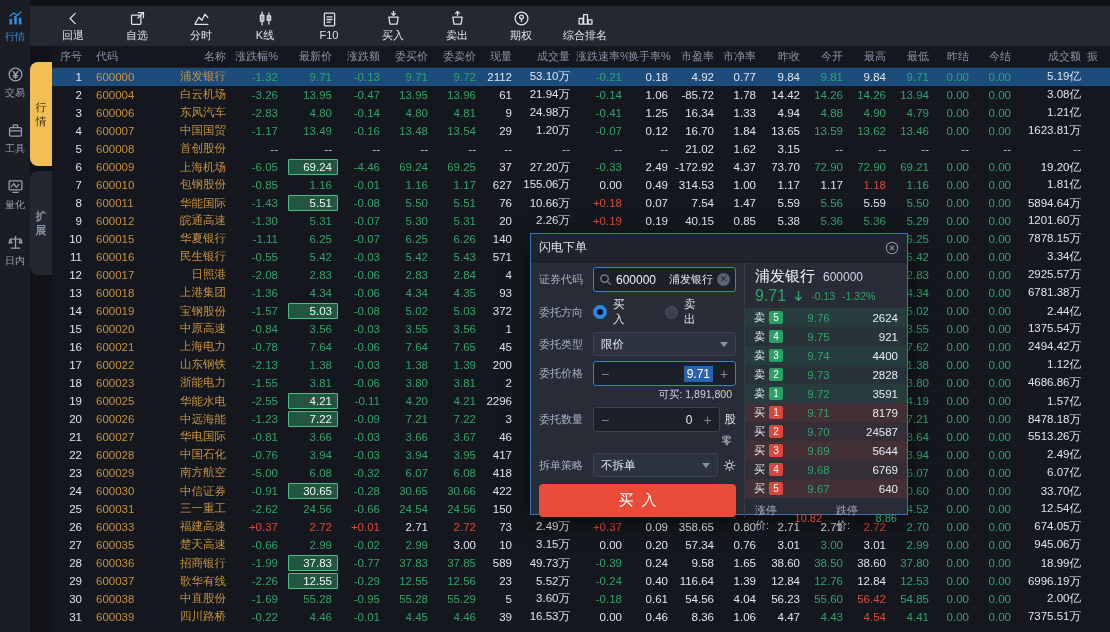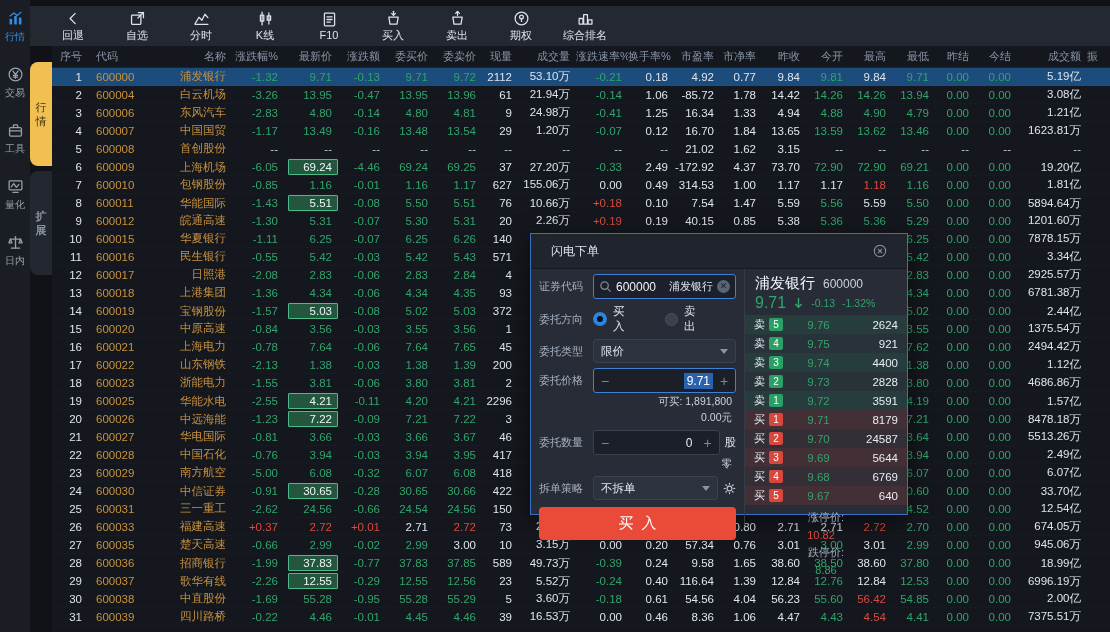--- a/index.html
+++ b/index.html
@@ -33,21 +33,21 @@
   .tr.sel { background:#1c4c7b; }
   .td, .th { overflow:hidden; white-space:nowrap; text-align:right; padding-right:6px; }
   .td:nth-child(2), .th:nth-child(2) { text-align:left; padding-left:8px; padding-right:0; }
   .td:nth-child(3), .th:nth-child(3) { text-align:right; padding-left:10px; padding-right:0; }
   .k-w { color:#dfe4ed; } .k-g { color:#31a46c; } .k-r { color:#dc4a3c; }
   .k-o { color:#c8913e; } .k-d { color:#c4cbd7; }
   .td.boxed { background:rgba(46,125,84,0.62); border:1px solid #49bd85; border-radius:1px; color:#eef7f1; margin:1px 0 1px 4px; padding-right:5px; line-height:14px; height:16px; }
 
   
   .dialog { position:absolute; left:530px; top:233px; width:378px; height:282px; background:#272c36; border:1px solid #3b6fc0; box-shadow:0 5px 22px rgba(0,0,0,.55); z-index:20; }
-  .dlg-title { height:35px; background:#20242d; border-bottom:1px solid #161920; display:flex; align-items:center; padding:0 20px; font-size:12px; color:#e2e7ef; }
+  .dlg-title { height:28px; background:#20242d; border-bottom:1px solid #161920; display:flex; align-items:center; padding:0 8px; font-size:12px; color:#e2e7ef; }
   .dlg-close { margin-left:auto; color:#8a93a5; cursor:pointer; display:flex; }
   .dlg-body { display:flex; height:256px; }
   .dlg-form { width:214px; border-right:1px solid #343b47; }
   .frow { display:flex; align-items:center; margin:5px 8px 0 8px; }
   .frow label { width:54px; font-size:11px; color:#a7b1c1; flex:none; }
   .helper { text-align:right; margin:2px 12px 0 0; font-size:10.5px; color:#ccd3df; }
   .code-input { flex:1; height:25px; background:#1b202a; border:1px solid #3f7fd4; border-radius:3px; display:flex; align-items:center; padding:0 5px; gap:4px; cursor:text; }
   .code-input .cv { color:#f0f3f8; font-size:12px; }
   .code-input .cn { margin-left:auto; color:#dfe4ed; font-size:11px; }
   .clr { width:13px; height:13px; border-radius:50%; background:#5b6472; color:#1d222b; font-size:9px; line-height:13px; text-align:center; cursor:pointer; flex:none; }
@@ -76,21 +76,21 @@
   .q-price .big { font-size:16px; }
   .q-price .sm { font-size:10.5px; }
   .lrow { display:flex; align-items:center; height:19px; padding:0 9px; font-size:11.5px; cursor:pointer; }
   .lrow.s0 { background:rgba(42,160,102,0.14); } .lrow.s1 { background:rgba(42,160,102,0.07); }
   .lrow.b0 { background:rgba(216,71,59,0.16); } .lrow.b1 { background:rgba(216,71,59,0.08); }
   .lrow .sidec { color:#e3e8f0; font-size:11px; margin-right:4px; }
   .badge { width:14px; height:13px; border-radius:2px; font-size:10px; line-height:13px; text-align:center; color:#fff; flex:none; }
   .badge.s { background:#2aa066; } .badge.b { background:#d8473b; }
   .lp { flex:1; text-align:center; color:#35a16c; }
   .lv { min-width:44px; text-align:right; color:#e7ecf3; }
-  .q-limits { margin-top:auto; display:flex; align-items:center; padding:5px 10px 7px; font-size:11px; gap:4px;flex-direction:column; }
+  .q-limits { margin-top:auto; display:flex; align-items:center; padding:5px 10px 7px; font-size:11px; gap:4px; }
   .q-limits .lbl { color:#a6b0c0; }
   .q-limits .up { color:#dc4a3c; margin-right:10px; }
   .q-limits .down { color:#31a46c; }
 </style>
 </head>
 <body>
 
 <div class="screen">
   <aside class="sidebar" id="sidebar">
       <div class="side-item active">
@@ -445,21 +445,21 @@
             <span class="td k-o">600011</span>
             <span class="td k-o">华能国际</span>
             <span class="td k-g">-1.43</span>
             <span class="td k-g boxed">5.51</span>
             <span class="td k-g">-0.08</span>
             <span class="td k-g">5.50</span>
             <span class="td k-g">5.51</span>
             <span class="td k-w">76</span>
             <span class="td k-w">10.66万</span>
             <span class="td k-r">+0.18</span>
-            <span class="td k-w">0.10</span>
+            <span class="td k-w">0.07</span>
             <span class="td k-w">7.54</span>
             <span class="td k-w">1.47</span>
             <span class="td k-w">5.59</span>
             <span class="td k-g">5.56</span>
             <span class="td k-w">5.59</span>
             <span class="td k-g">5.50</span>
             <span class="td k-g">0.00</span>
             <span class="td k-g">0.00</span>
             <span class="td k-w">5894.64万</span>
             <span class="td"></span>
@@ -1071,21 +1071,20 @@
           <label>委托价格</label>
           <div class="stepper focus">
             <span class="pm">−</span>
             <span class="val hl">9.71</span>
             <span class="pm">+</span>
           </div>
         </div>
         <div class="helper">
           <span>可买:</span> <span>1,891,800</span>
         </div>
-        <div class="helper">0.00元</div>
         <div class="frow">
           <label>委托数量</label>
           <div class="stepper">
             <span class="pm">−</span>
             <span class="val">0</span>
             <span class="pm">+</span>
           </div>
           <span class="unit">股</span>
         </div>
         <div class="helper">零</div>

